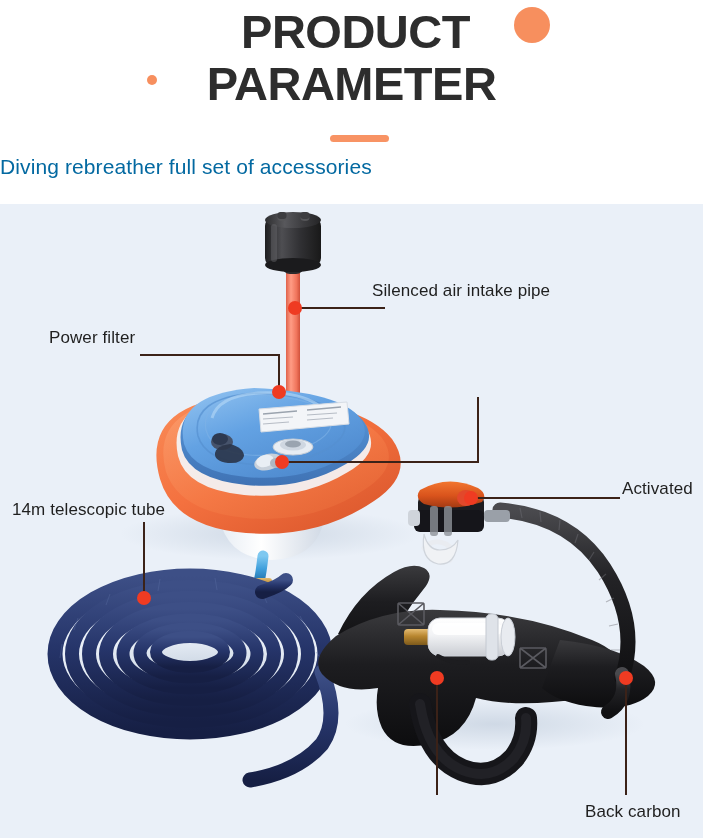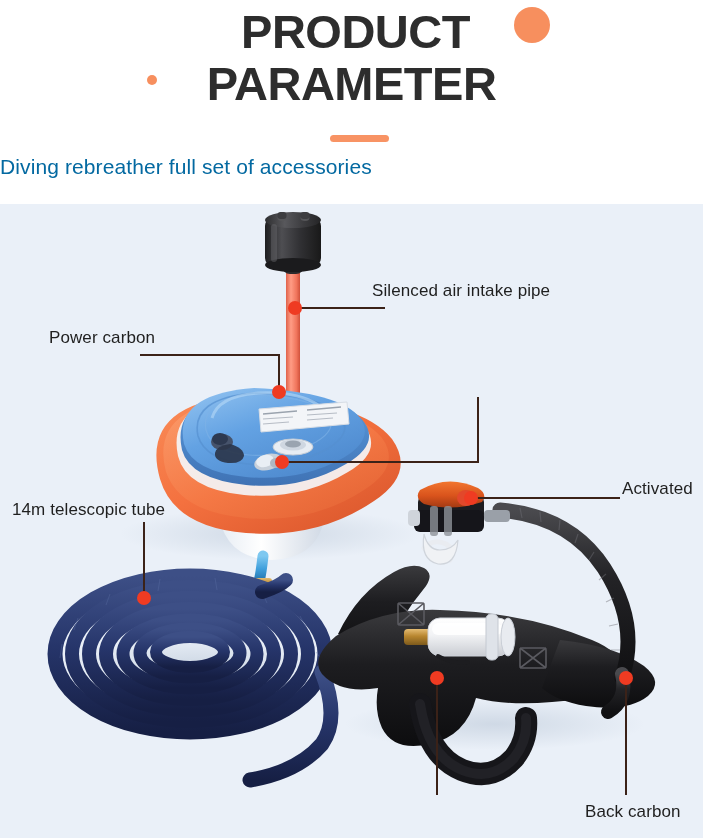--- a/index.html
+++ b/index.html
@@ -335,21 +335,21 @@
       <circle cx="282" cy="462" r="7"></circle>
       <circle cx="471" cy="498" r="7"></circle>
       <circle cx="144" cy="598" r="7"></circle>
       <circle cx="437" cy="678" r="7"></circle>
       <circle cx="626" cy="678" r="7"></circle>
     </g>
   </svg>
 
   <div class="callout-label" id="lbl-intake">Silenced air intake pipe</div>
 
-  <div class="callout-label" id="lbl-power">Power carbon</div>
+  <div class="callout-label" id="lbl-power">Power filter</div>
 
 
   <div class="callout-label" id="lbl-respirator">Activated</div>
 
   <div class="callout-label" id="lbl-tube">14m telescopic tube</div>
 
 
   <div class="callout-label" id="lbl-backstrap">Back carbon</div>
 
 </div>

